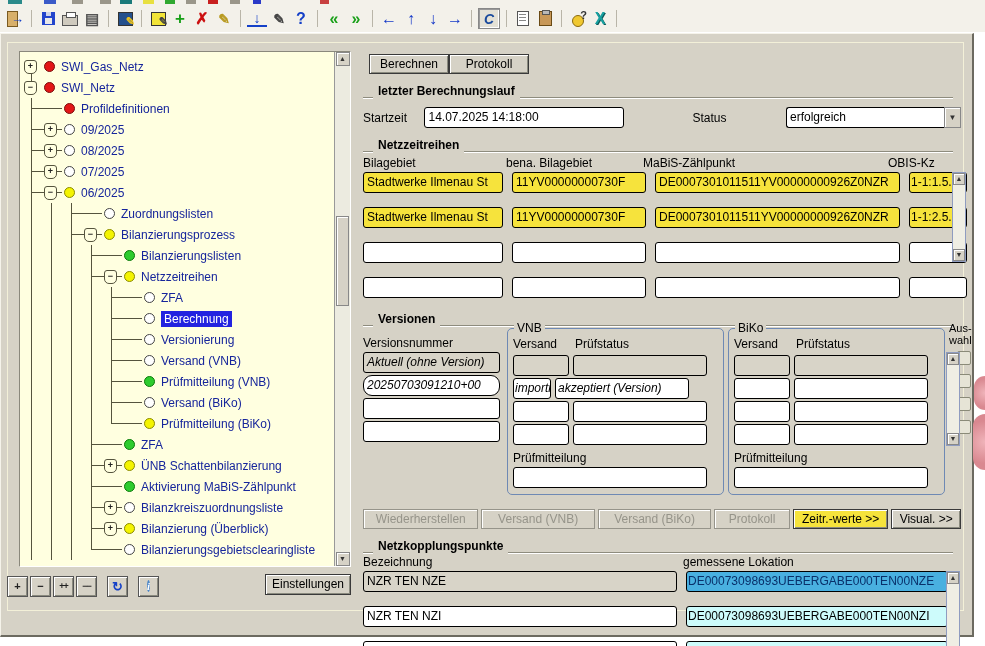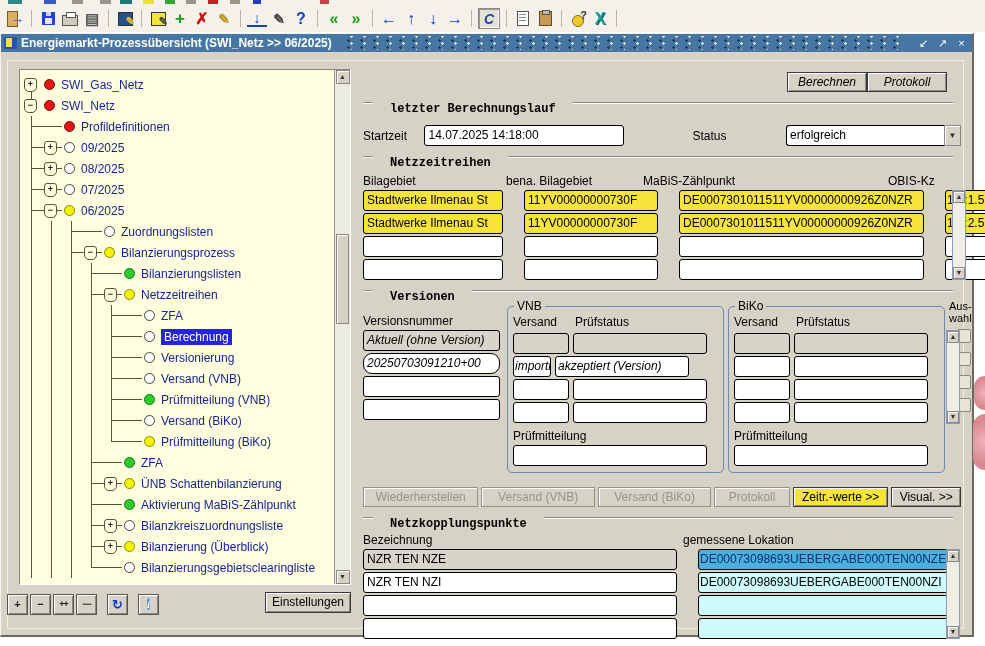--- a/index.html
+++ b/index.html
@@ -76,46 +76,46 @@
   .tfb{width:21px;height:21px;background:#d6d2c6;border:1px solid #555;box-shadow:inset 1px 1px 0 #fff,inset -1px -1px 0 #8a8a7e;
        font:bold 11px/19px "Liberation Sans",sans-serif;text-align:center;margin-right:2px;box-sizing:border-box;color:#222;}
   .tfb.small{font-size:9px;letter-spacing:-1px;}
   .tfb.blue{color:#1440c8;font-size:13px;}
   .infoc{width:15px;height:15px;border-radius:50%;background:#4a86c8;color:#fff;
          font:bold italic 11px/15px "Liberation Serif",serif;text-align:center;margin:2px auto;}
   .einst{position:absolute;left:258px;top:0;width:86px;height:21px;background:#d6d2c6;border:1px solid #3a3a3a;
          box-shadow:inset 1px 1px 0 #fff,inset -1px -1px 0 #8a8a7e;font-size:12px;text-align:center;line-height:19px;box-sizing:border-box;}
   
   .rpanel{position:absolute;left:356px;top:12px;width:604px;height:566px;}
-  .rptop{display:flex;justify-content:flex-end;padding:8px 14px 0 12px;font-style:italic;}
+  .rptop{display:flex;justify-content:flex-start;padding:8px 14px 0 12px;}
   .btn{background:#d6d2c6;border:1px solid #3a3a3a;box-shadow:inset 1px 1px 0 #fff,inset -1px -1px 0 #8a8a7e;
        font-family:"Liberation Sans",sans-serif;font-size:12px;height:20px;line-height:18px;text-align:center;
        box-sizing:border-box;padding:0 8px;cursor:default;}
   .btn.w80{width:80px;}
   .btn.dis{color:#96948a;border-color:#96948a;box-shadow:inset 1px 1px 0 #fff;}
   .btn.yhl{background:#f6e33c;}
-  .ghead{display:flex;align-items:flex-start;margin:10px 8px 0 6px;gap:17px;font-family:Liberation Mono, monospace;}
+  .ghead{display:flex;align-items:flex-end;margin:10px 8px 0 6px;gap:5px;}
   .gdash{width:10px;height:0;border-top:1px solid #8e8c7e;box-shadow:0 1px 0 #fff;}
   .glabel{font-weight:bold;font-size:12px;white-space:nowrap;}
   .gline{flex:1;height:0;border-top:1px solid #8e8c7e;box-shadow:0 1px 0 #fff;}
   .laufrow{display:flex;align-items:center;margin:9px 0 0 6px;}
   .flabel{font-size:12px;}
   .f{height:21px;border:1px solid #000000;border-radius:3px;background:#fff;
      font-size:12px;line-height:19px;padding:0 3px;box-sizing:border-box;overflow:hidden;white-space:nowrap;flex:none;}
   .f.gray{background:#d8d4c8;}
   .f.hl{background:#f6e33c;}
   .f.cyan{background:#cdfbfb;}
   .f.selblue{background:#49b0e0;color:#09306a;}
   .dropd{display:flex;flex:none;}
   .dropd .f{width:158px;border-right:none;border-radius:3px 0 0 3px;}
   .darr{width:17px;height:21px;background:#d6d2c6;border:1px solid #888;box-shadow:inset 1px 1px 0 #fff;
         font-size:8px;line-height:19px;text-align:center;color:#333;box-sizing:border-box;}
   .hdrrow{display:flex;margin:4px 0 2px 6px;font-size:12px;}
   .tbl{position:relative;margin-left:6px;}
-  .tr{display:flex;gap:21px;margin-bottom:2px;}
+  .tr{display:flex;gap:9px;margin-bottom:14px;}
   .vscroll{position:absolute;top:0;width:14px;background:#efeee4;border:1px solid #8f9cc0;
            display:flex;flex-direction:column;justify-content:space-between;align-items:center;box-sizing:border-box;}
   
   .verswrap{display:flex;margin:2px 0 0 6px;position:relative;}
   .verscol1{width:140px;flex:none;}
   .verscol1 .colhdr{height:24px;line-height:30px;font-size:12px;}
   .vrow{margin-bottom:2px;font-style:italic;}
   .gbox{border:1px solid #6e89b4;border-radius:5px;position:relative;padding:8px 5px 6px 5px;margin-left:4px;flex:none;}
   .gbox .gtag{position:absolute;left:6px;top:-8px;background:#d6d2c6;padding:0 3px;font-size:12px;}
   .ghdrs{display:flex;gap:4px;font-size:12px;height:16px;margin-bottom:2px;}
@@ -204,30 +204,20 @@
     <span class="sep"></span>
     <span class="icn">
         <i class="coin"></i>
         <i style="position:absolute;right:1px;top:0;font-size:11px;color:#333;font-style:normal;">?</i>
       </span>
     <span class="icn" style="color:#18a0a0;font-size:16px;text-shadow:1px 1px 0 #0a5a5a;">X</span>
     <span class="sep"></span>
   </div>
 
   <div class="window">
-    <div class="titlebar">
-      <span class="tbicon">
-          <i></i>
-        </span>
-      <span class="tbtitle">Energiemarkt-Prozessübersicht (SWI_Netz &gt;&gt; 06/2025)</span>
-      <span class="tbpattern"></span>
-      <span class="tbbtn">↙</span>
-      <span class="tbbtn">↗</span>
-      <span class="tbbtn">×</span>
-    </div>
 
     <div class="winbody">
       <div class="innerborder"></div>
 
       <div class="treepanel">
         <div class="treerows">
           <div class="trow">
               <span class="c vb">
                 <i class="exp">+</i>
               </span>

